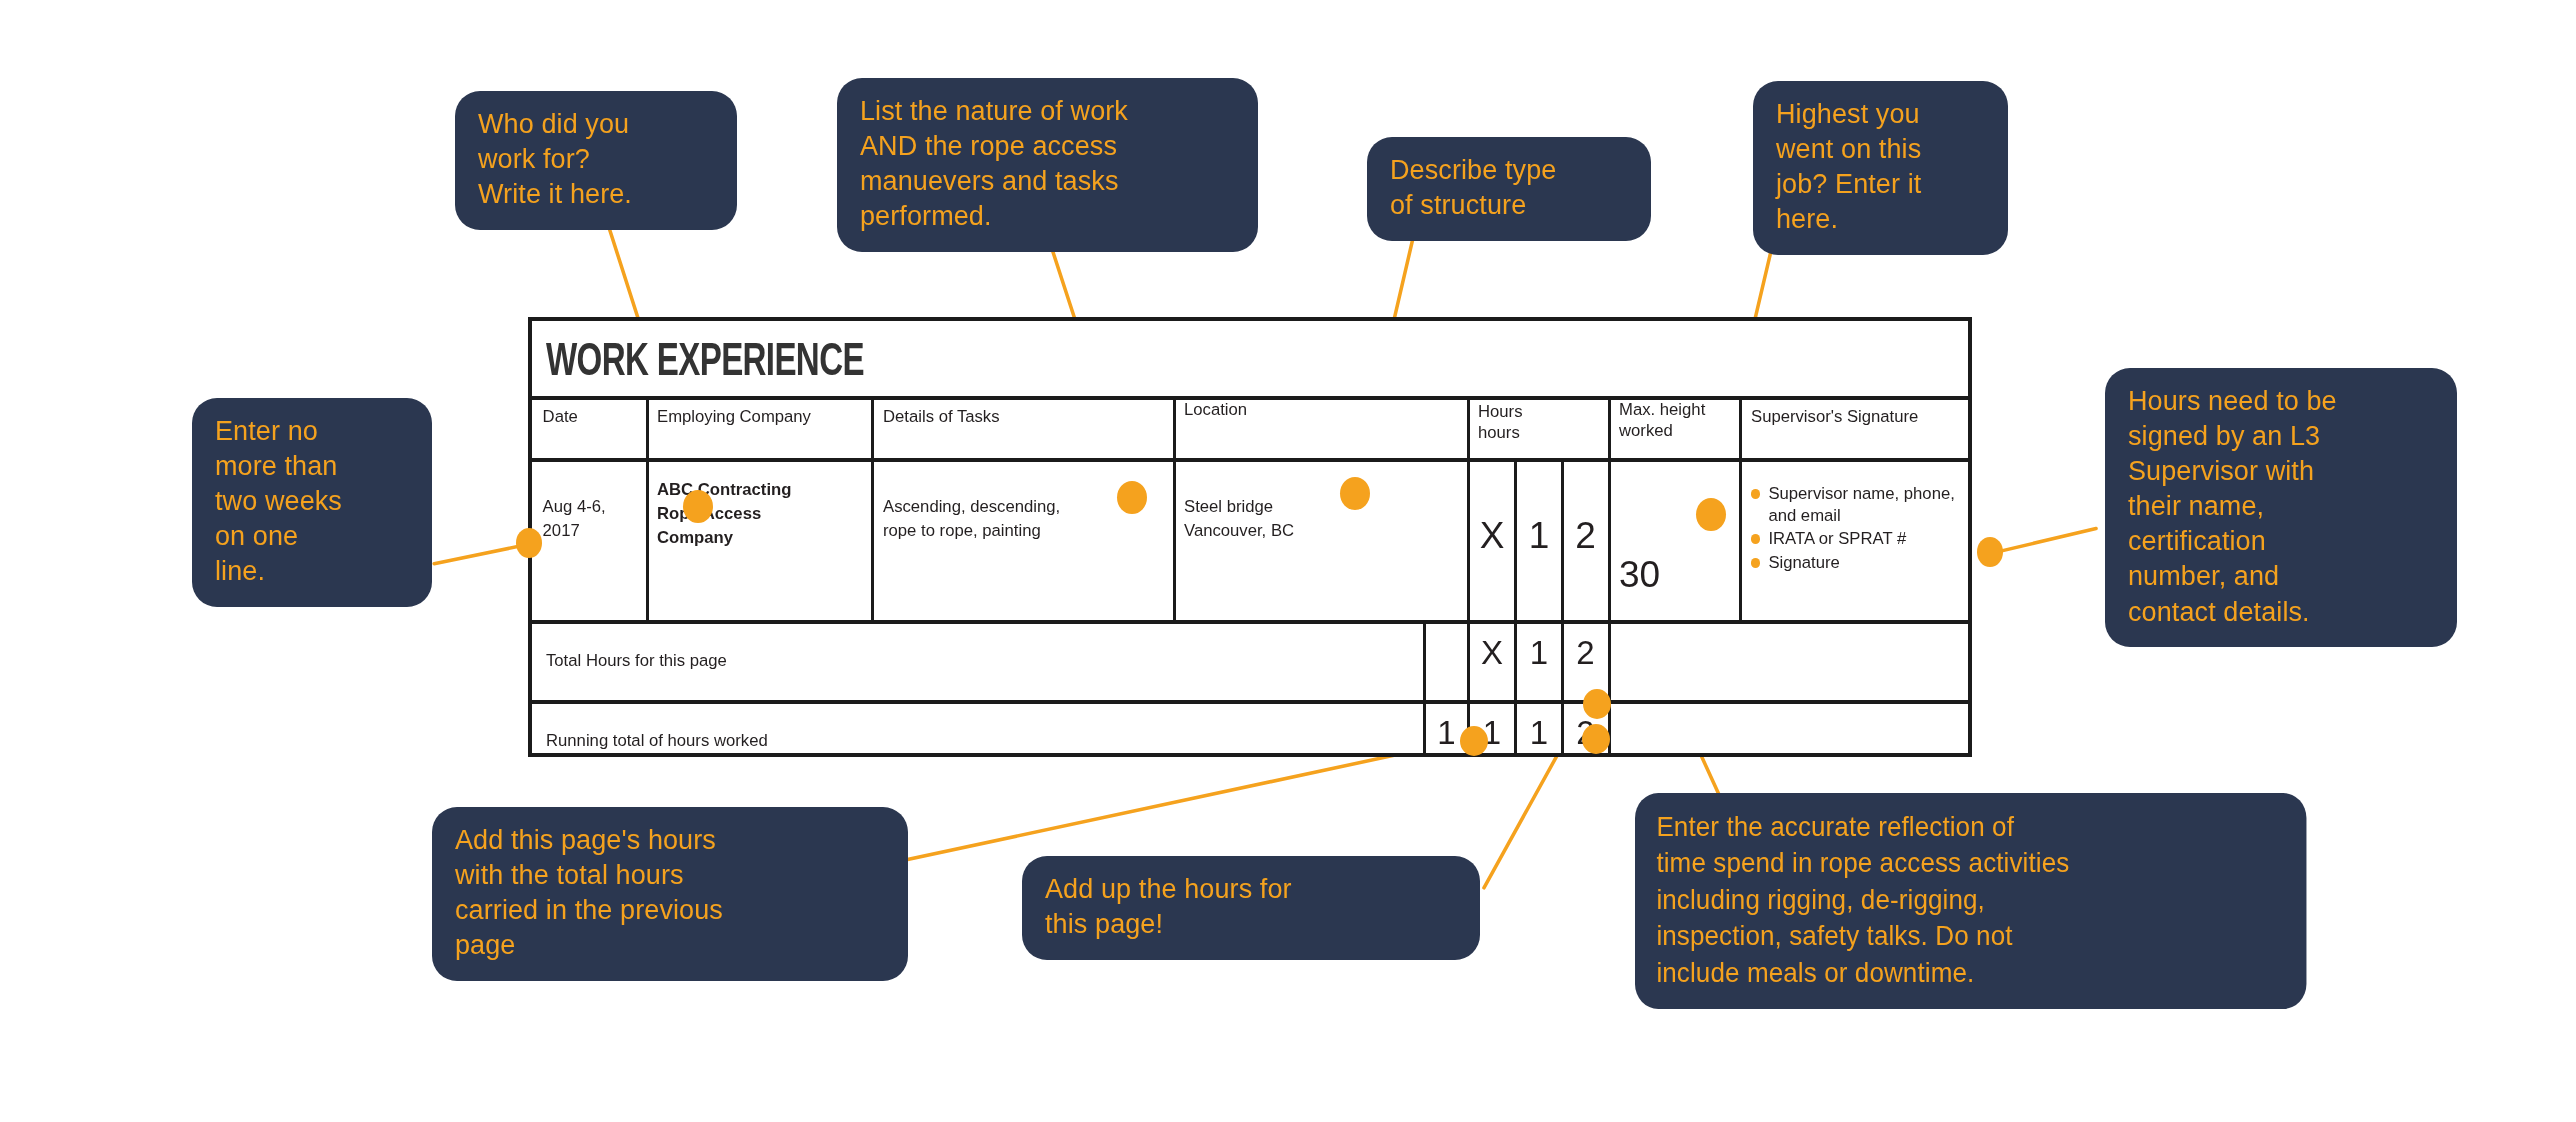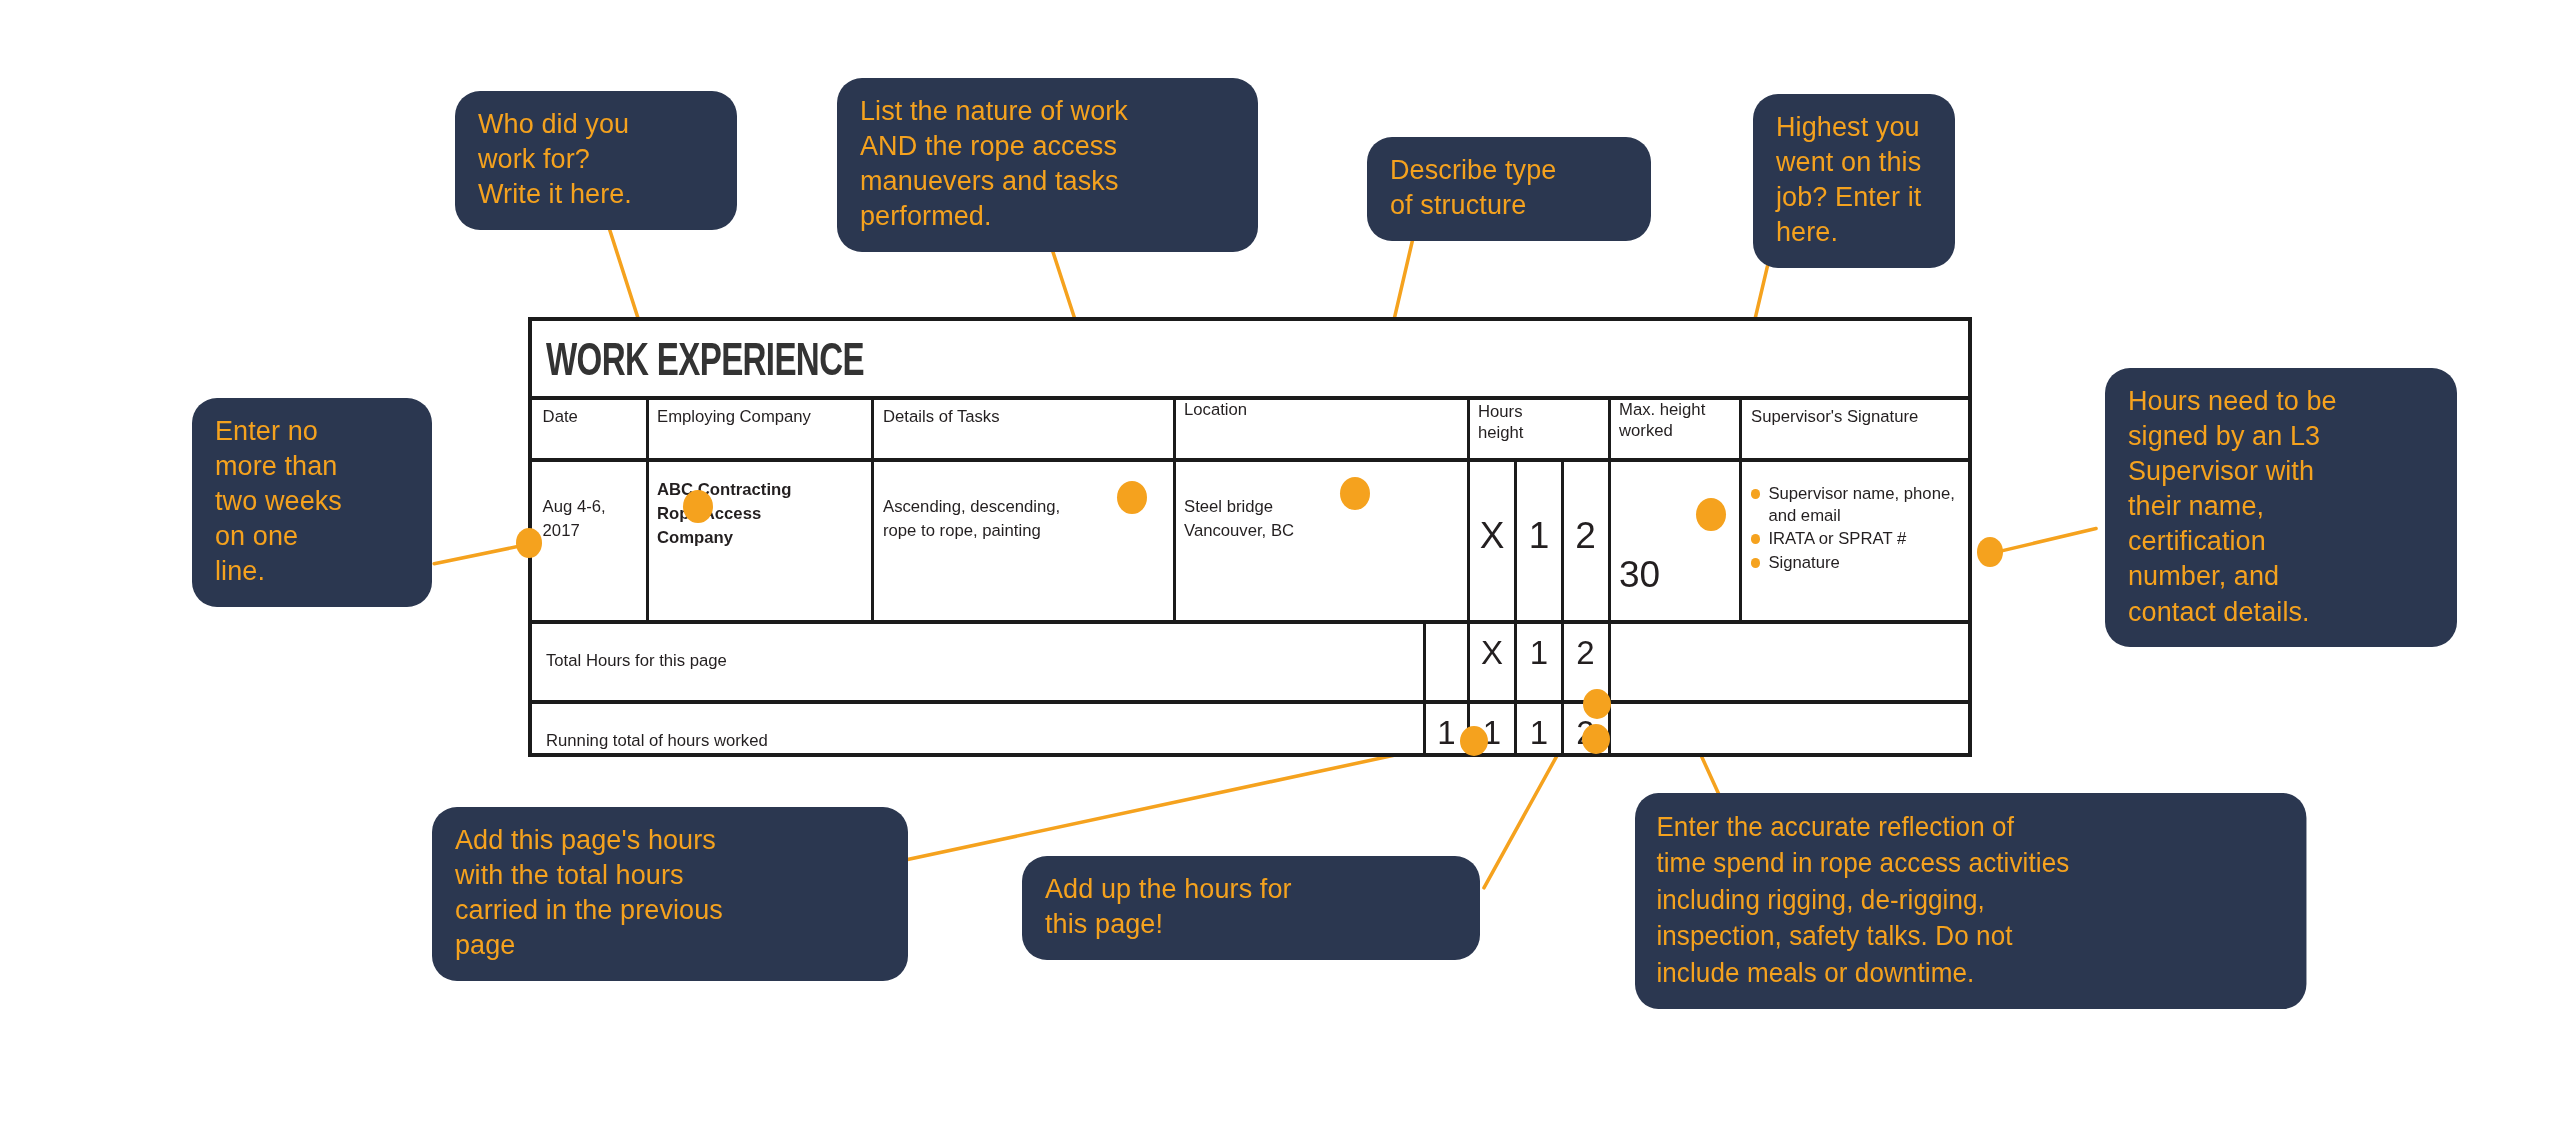--- a/index.html
+++ b/index.html
@@ -85,21 +85,21 @@
 Write it here.</div>
 
   <div class="callout" style="left:837px;top:78px;width:421px;font-size:27px;">List the nature of work
 AND the rope access
 manuevers and tasks
 performed.</div>
 
   <div class="callout" style="left:1367px;top:137px;width:284px;font-size:27px;">Describe type
 of structure</div>
 
-  <div class="callout" style="left:1753px;top:94px;width:202px;font-size:27px;">Highest you
+  <div class="callout" style="left:1753px;top:81px;width:255px;font-size:27px;">Highest you
 went on this
 job? Enter it
 here.</div>
 
   <div class="callout" style="left:192px;top:398px;width:240px;font-size:27px;">Enter no
 more than
 two weeks
 on one
 line.</div>
 
@@ -151,21 +151,21 @@
     <div class="vline" style="left:982px;top:299px;width:2.6px;height:137px;"></div>
     <div class="vline" style="left:1029px;top:299px;width:2.6px;height:137px;"></div>
     <div class="vline" style="left:1076px;top:299px;width:2.6px;height:137px;"></div>
 
     <div class="cell hdr" style="left:10.6px;top:86px;width:101px;white-space:pre-line;">Date</div>
     <div class="cell hdr" style="left:351px;top:86px;width:0;"></div>
     <div class="cell hdr" style="left:125px;top:86px;width:207px;white-space:pre-line;">Employing Company</div>
     <div class="cell hdr" style="left:351px;top:86px;width:282px;white-space:pre-line;">Details of Tasks</div>
     <div class="cell hdr" style="left:652px;top:79px;width:273px;white-space:pre-line;">Location</div>
     <div class="cell hdr" style="left:946px;top:81px;width:123px;white-space:pre-line;">Hours
-height</div>
+hours</div>
     <div class="cell hdr" style="left:1087px;top:79px;width:123px;white-space:pre-line;">Max. height
 worked</div>
     <div class="cell hdr" style="left:1219px;top:86px;width:220px;white-space:pre-line;">Supervisor's Signature</div>
 
     <div class="cell body" style="left:10.6px;top:174px;width:104px;white-space:pre-line;">Aug 4-6,
 2017</div>
     <div class="cell body" style="left:125px;top:157px;width:210px;white-space:pre-line;font-weight:bold;">ABC Contracting
 Rope Access
 Company</div>
     <div class="cell body" style="left:351px;top:174px;width:285px;white-space:pre-line;">Ascending, descending,

